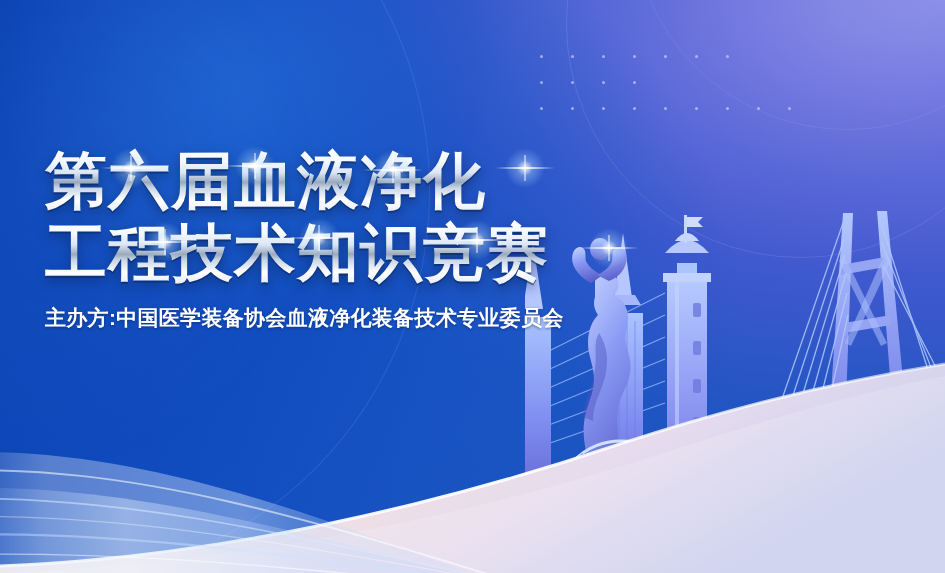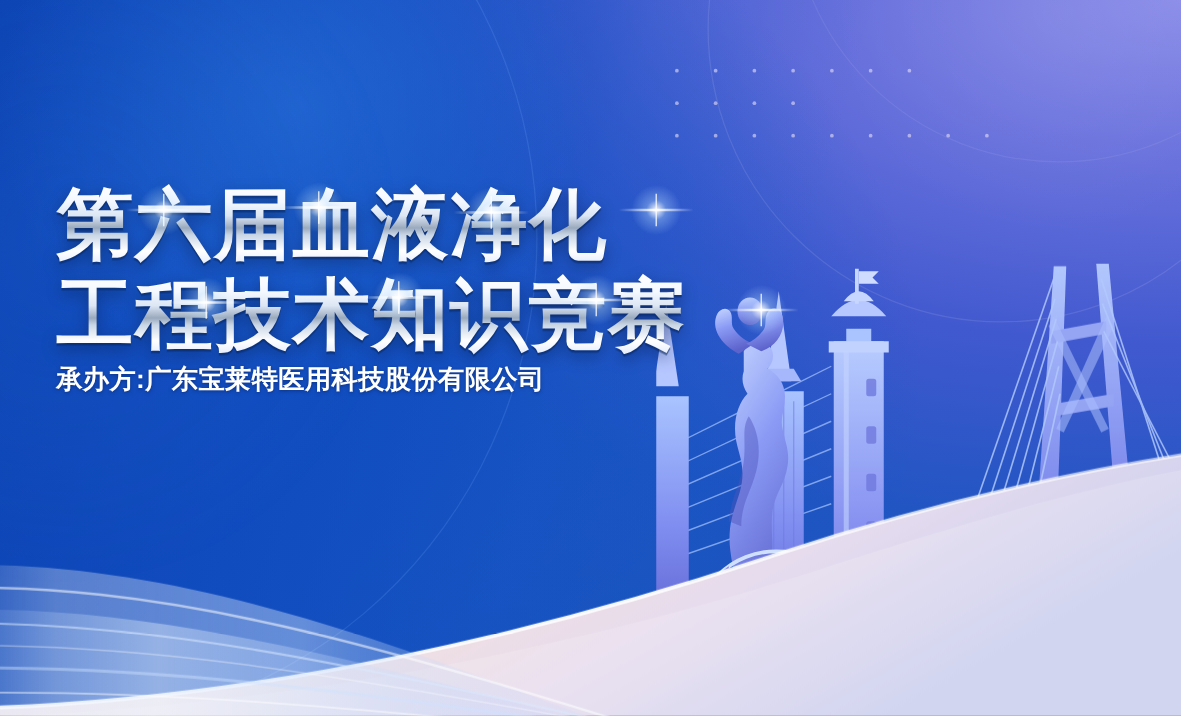--- a/index.html
+++ b/index.html
@@ -378,16 +378,16 @@
 
     <div class="sparkle" style="left:58px;top:-6px;"></div>
     <div class="sparkle" style="left:182px;top:-8px;"></div>
     <div class="sparkle" style="left:320px;top:-4px;"></div>
     <div class="sparkle" style="left:452px;top:-6px;"></div>
     <div class="sparkle" style="left:92px;top:68px;"></div>
     <div class="sparkle" style="left:246px;top:64px;"></div>
     <div class="sparkle" style="left:404px;top:66px;"></div>
     <div class="sparkle" style="left:536px;top:74px;"></div>
 
-    <div class="subtitle" style="margin-top:0;">承办方:广东宝莱特医用科技股份有限公司</div>
+    <div class="subtitle">主办方:中国医学装备协会血液净化装备技术专业委员会</div>
   </div>
 
 </div>
 
 </body></html>

